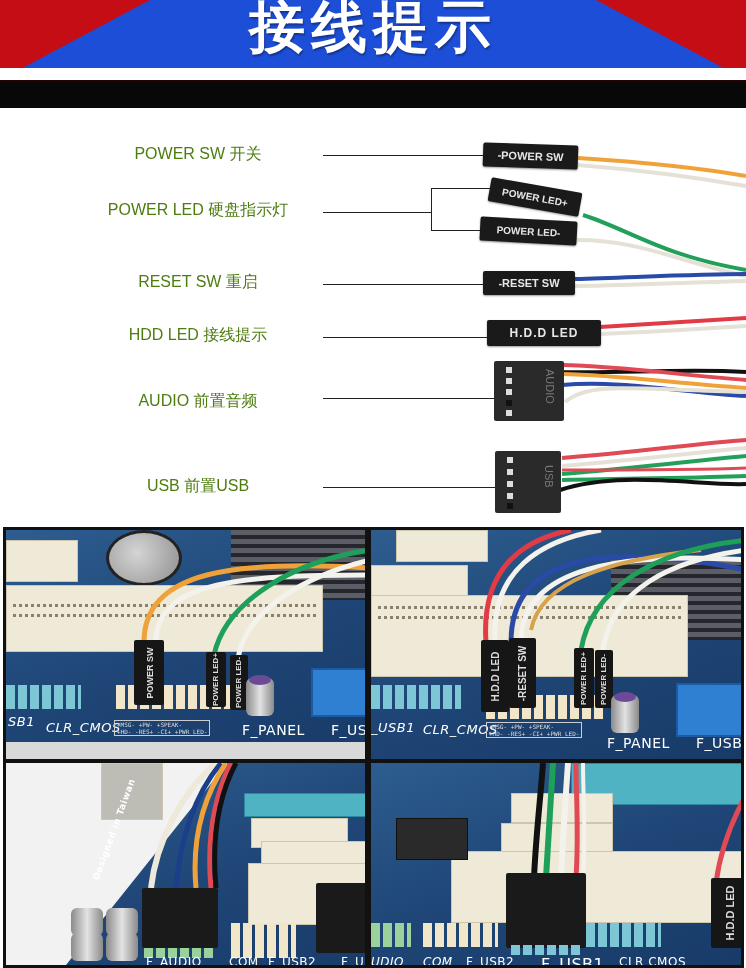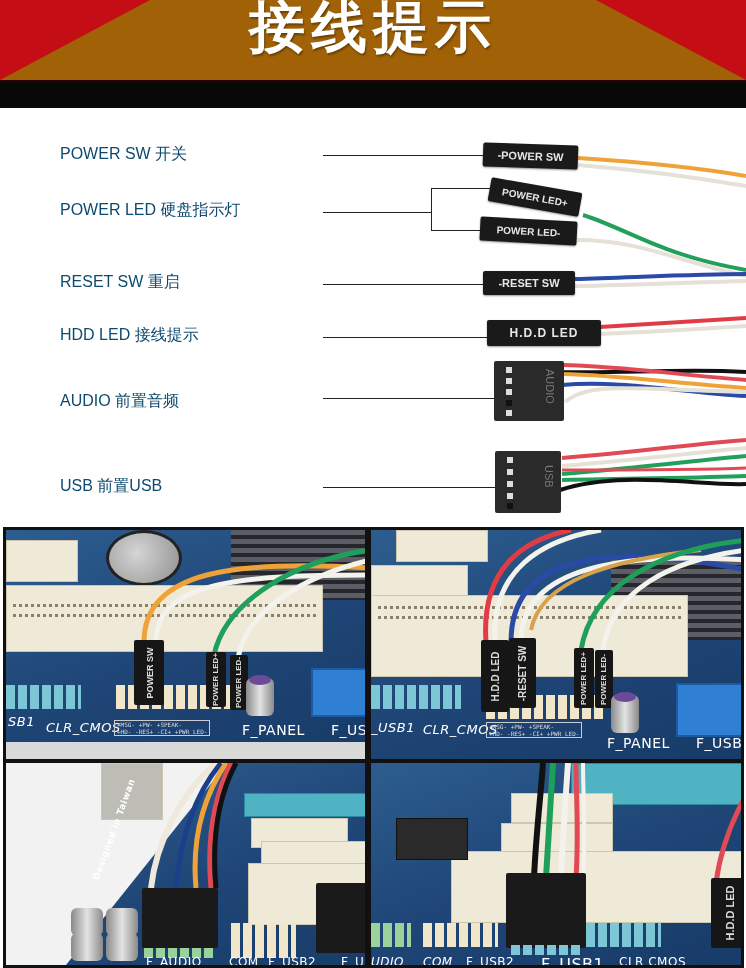--- a/index.html
+++ b/index.html
@@ -1,24 +1,24 @@
 <!DOCTYPE html>
 <html><head>
 <meta charset="utf-8">
 <style>
   html,body{margin:0;padding:0;}
   body{width:746px;height:968px;overflow:hidden;background:#fff;position:relative;font-family:"DejaVu Sans",sans-serif;}
-  .banner{position:absolute;left:0;top:0;width:746px;height:80px;background:#a16207;overflow:hidden;}
+  .banner{position:absolute;left:0;top:0;width:746px;height:68px;background:#1d4ed8;overflow:hidden;}
   .banner .tri{position:absolute;top:0;width:0;height:0;}
   .banner .tl{left:0;border-top:80px solid #c50d16;border-right:150px solid transparent;}
   .banner .tr{right:0;border-top:80px solid #c50d16;border-left:150px solid transparent;}
   .banner-title{position:absolute;left:0;right:0;top:-10px;text-align:center;color:#fff;font-weight:bold;font-size:56px;letter-spacing:6px;font-family:"DejaVu Sans",sans-serif;text-shadow:1px 2px 2px rgba(0,0,0,.35);}
   .blackbar{position:absolute;left:0;top:80px;width:746px;height:28px;background:#080808;border-top:2px solid #2a0003;box-sizing:border-box;}
 
-  .label{position:absolute;width:260px;left:60px;font-size:16px;color:#0c4a6e;font-family:"Liberation Sans","DejaVu Sans",sans-serif;}
+  .label{position:absolute;width:260px;left:68px;text-align:center;font-size:16px;color:#4d7c0f;font-family:"Liberation Sans","DejaVu Sans",sans-serif;}
   .lead{position:absolute;height:1px;background:#222;}
   .bracket-v{position:absolute;width:1px;background:#222;}
 
   .plug{position:absolute;background:#1a1a1a;color:#e6e6e6;font-weight:bold;font-family:"Liberation Sans",sans-serif;font-size:11px;display:flex;align-items:center;justify-content:center;border-radius:2px;box-shadow:0 1px 2px rgba(0,0,0,.4);white-space:nowrap;}
   svg.wires{position:absolute;left:0;top:0;pointer-events:none;}
 
   .conn{position:absolute;background:#2a2a2a;border-radius:2px;}
   .pin{position:absolute;width:6px;height:6px;background:#ddd;}
   .conn-text{position:absolute;color:#777;font-size:11px;font-family:"Liberation Sans",sans-serif;transform:rotate(90deg);transform-origin:left top;white-space:nowrap;}
 

